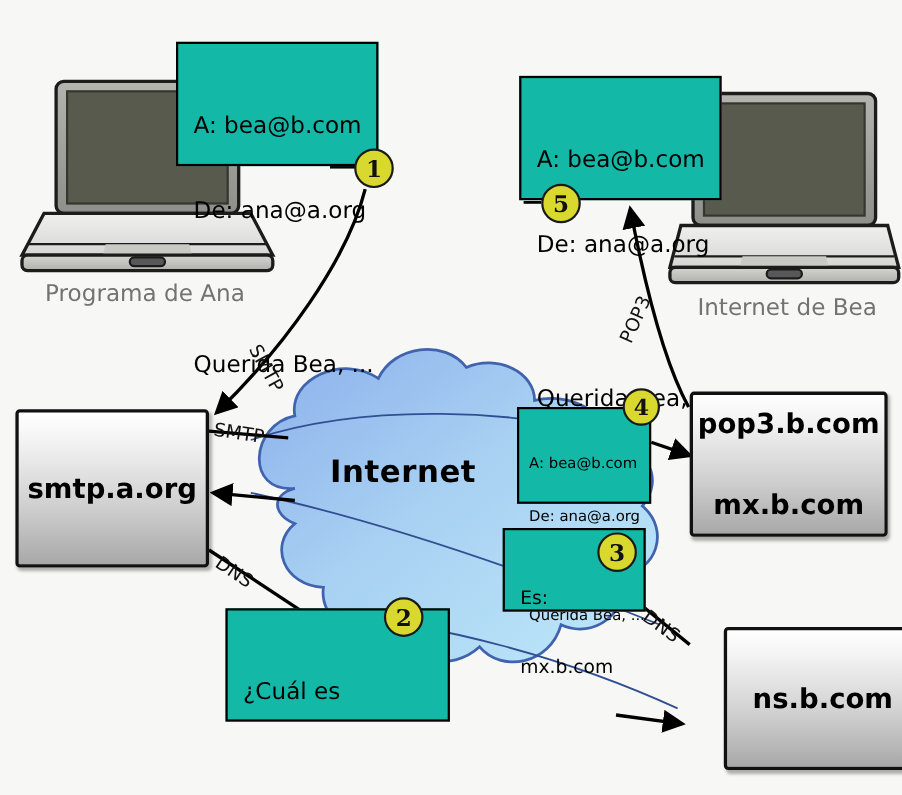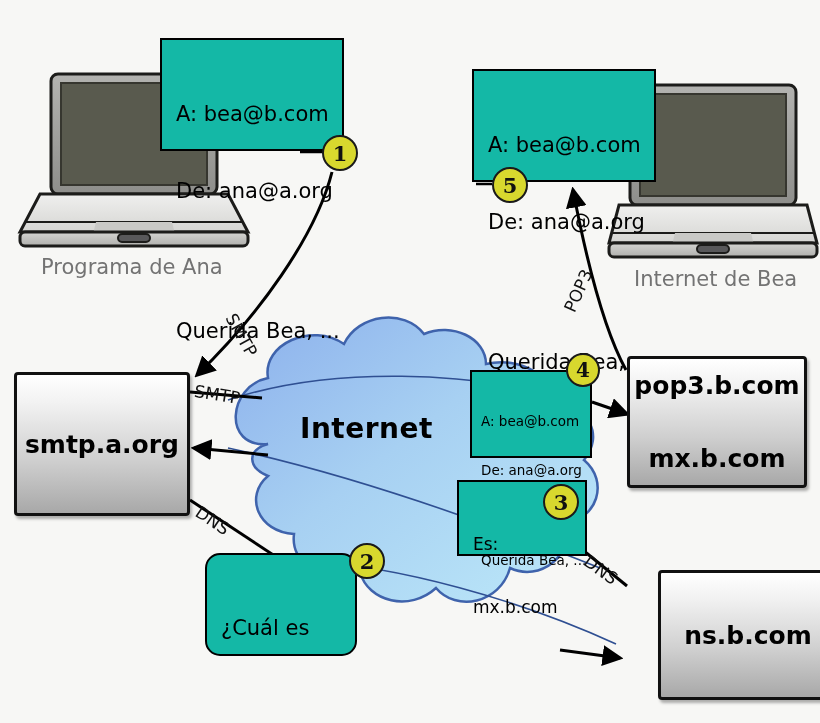--- a/index.html
+++ b/index.html
@@ -65,24 +65,23 @@
   }
   #note-4 {
     left: 470px; top: 370px;
     width: 122px; height: 88px;
     padding: 8px 0 0 9px;
     font-size: 13.5px;
     border-width: 2px;
   }
   #note-2 {
     left: 205px; top: 553px;
-    width: 152px; height: 103px;
+    width: 204px; height: 103px;
     padding: 10px 0 0 14px;
     font-size: 21px;
-    border-radius: 15px;
   }
   #note-3 {
     left: 437px; top: 480px;
     width: 130px; height: 76px;
     padding: 11px 0 0 14px;
     font-size: 17px;
     margin-left: 20px;
   }
 
   

